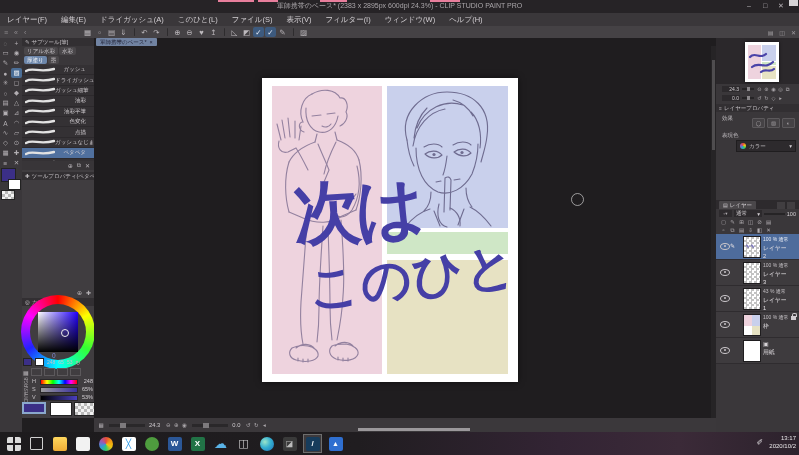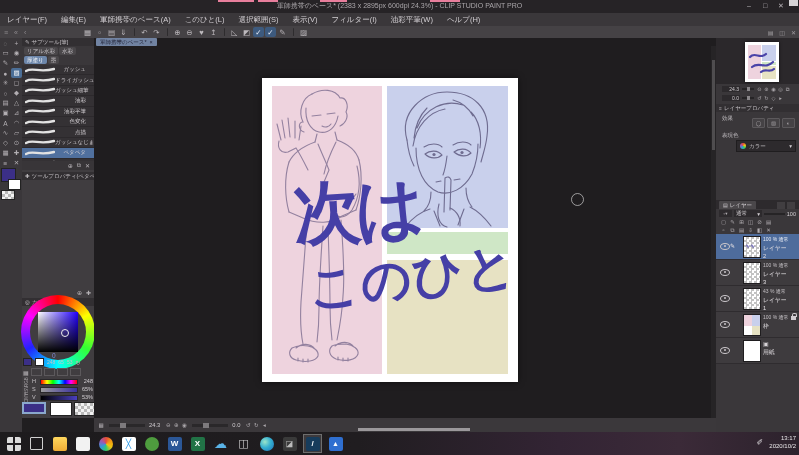--- a/index.html
+++ b/index.html
@@ -144,26 +144,26 @@
     <span class="winbtn" style="right:42px;">–</span>
     <span class="winbtn" style="right:26px;">□</span>
     <span class="winbtn" style="right:10px;">✕</span>
     <span class="corner-sq"></span>
   </div>
 
   <div class="abs menubar">
 
   <span class="menu-item">レイヤー(F)</span>
       <span class="menu-item">編集(E)</span>
-      <span class="menu-item">軍師携帯のベース(A)</span>
+      <span class="menu-item">ドライガッシュ(A)</span>
       <span class="menu-item">このひと(L)</span>
-      <span class="menu-item">選択範囲(S)</span>
+      <span class="menu-item">ファイル(S)</span>
       <span class="menu-item">表示(V)</span>
       <span class="menu-item">フィルター(I)</span>
-      <span class="menu-item">油彩平筆(W)</span>
+      <span class="menu-item">ウィンドウ(W)</span>
       <span class="menu-item">ヘルプ(H)</span>
     </div>
 
   <div class="abs commandbar">
     <div class="cb-left">
       <span>≡</span>
       <span>«</span>
       <span>‹</span>
     </div>
     <div style="display:flex;align-items:center;">

